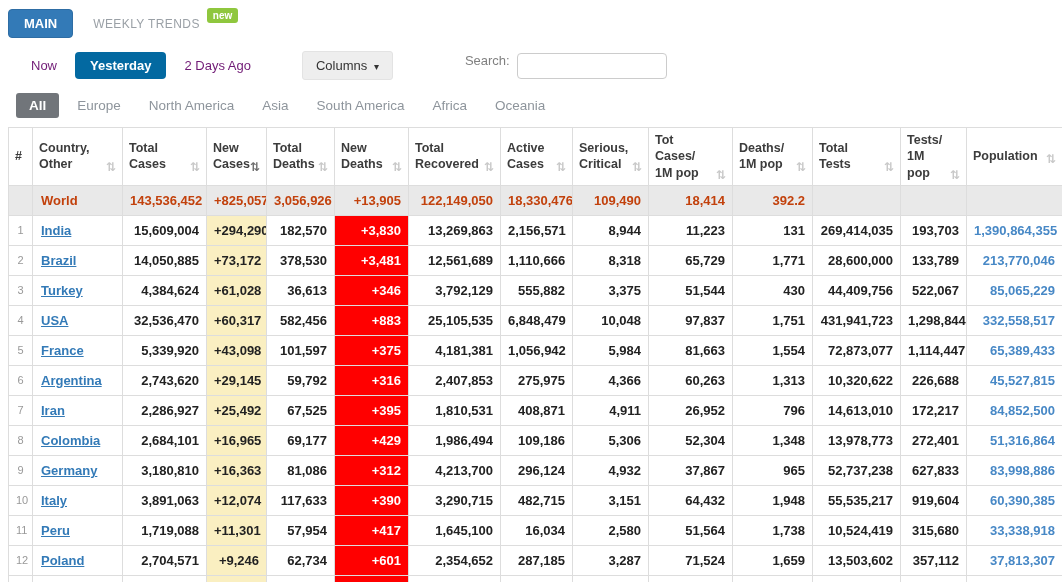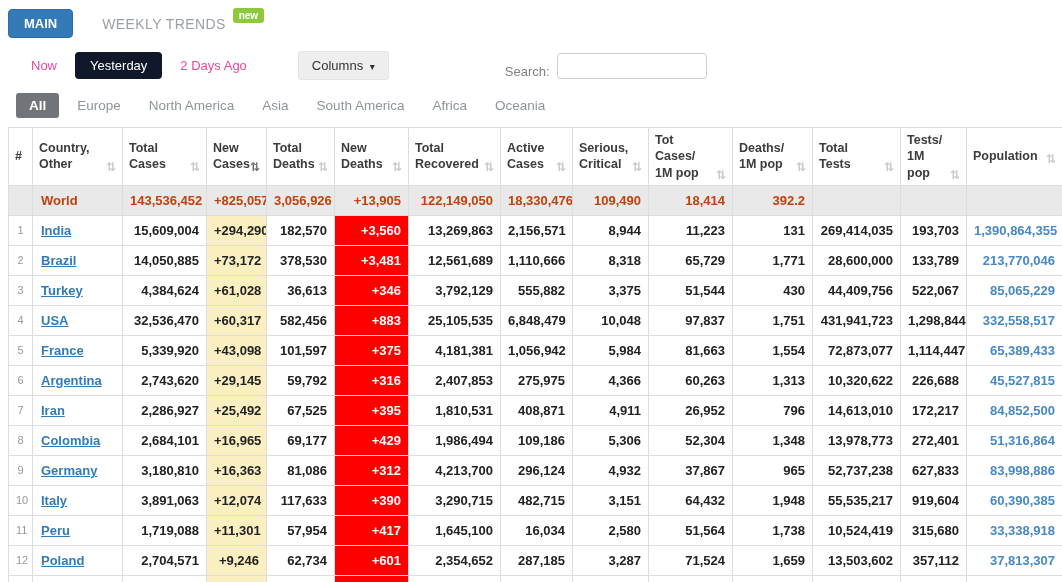--- a/index.html
+++ b/index.html
@@ -12,45 +12,45 @@
   .page { width: 1062px; height: 582px; overflow: hidden; }
 
   
   .topbar { display: flex; align-items: center; padding: 9px 0 0 8px; }
   .btn-main {
     background: #337ab7; border: 1px solid #2e6da4; color: #fff;
     font-weight: bold; font-size: 13px; padding: 6px 15px;
     border-radius: 4px; cursor: pointer;
   }
   .weekly-tab {
-    color: #9aa0a6; font-size: 14px; margin-left: 29px;
+    color: #9aa0a6; font-size: 12px; margin-left: 20px;
     letter-spacing: .4px; cursor: pointer;
   }
   .badge-new {
     background: #8fc73e; color: #fff; font-size: 10px; font-weight: bold;
     padding: 2px 6px; border-radius: 3px; margin-left: 7px;
     position: relative; top: -8px; display: inline-block;
   }
 
   
   .controls { display: flex; align-items: center; margin-top: 13px; padding-left: 20px; }
   .time-tab {
-    color: #ec4899; font-size: 13px; padding: 6px 11px; cursor: pointer;
+    color: #701a75; font-size: 13px; padding: 6px 11px; cursor: pointer;
     border-radius: 4px; white-space: nowrap;
   }
   .time-tab.active {
-    background: #0f172a; color: #fff; font-weight: normal; padding: 6px 15px; margin: 0 7px;
+    background: #0369a1; color: #fff; font-weight: bold; padding: 6px 15px; margin: 0 7px;
   }
   .btn-columns {
     margin-left: 40px; background: #eee; border: 1px solid #e3e3e3;
     border-radius: 3px; color: #333; font-size: 13px; padding: 6px 13px; cursor: pointer;
     white-space: nowrap;
   }
   .caret { font-size: 10px; color: #333; margin-left: 3px; }
-  .search-wrap { margin-left: 116px; display: flex; align-items: flex-end; }
+  .search-wrap { margin-left: 72px; display: flex; align-items: flex-start; }
   .search-label { color: #808080; font-size: 13px; margin-right: 7px; }
   .search-input {
     width: 150px; height: 26px; border: 1px solid #ccc; border-radius: 4px;
     padding: 2px 6px; font-size: 13px; outline: none;
   }
 
   
   .region-tabs { display: flex; align-items: center; margin-top: 13px; padding-left: 16px; }
   .region-tab {
     color: #8e959c; font-size: 13.5px; padding: 5px 14px; cursor: pointer; white-space: nowrap;
@@ -288,21 +288,21 @@
       </tr>
     </tbody>
     <tbody>
 
         <tr>
           <td class="idx">1</td>
           <td class="country"><a>India</a></td>
           <td class="num">15,609,004</td>
           <td class="num newcases">+294,290</td>
           <td class="num">182,570</td>
-          <td class="num newdeaths">+3,560</td>
+          <td class="num newdeaths">+3,830</td>
           <td class="num">13,269,863</td>
           <td class="num">2,156,571</td>
           <td class="num">8,944</td>
           <td class="num">11,223</td>
           <td class="num">131</td>
           <td class="num">269,414,035</td>
           <td class="num">193,703</td>
           <td class="num pop">1,390,864,355</td>
         </tr>
 

